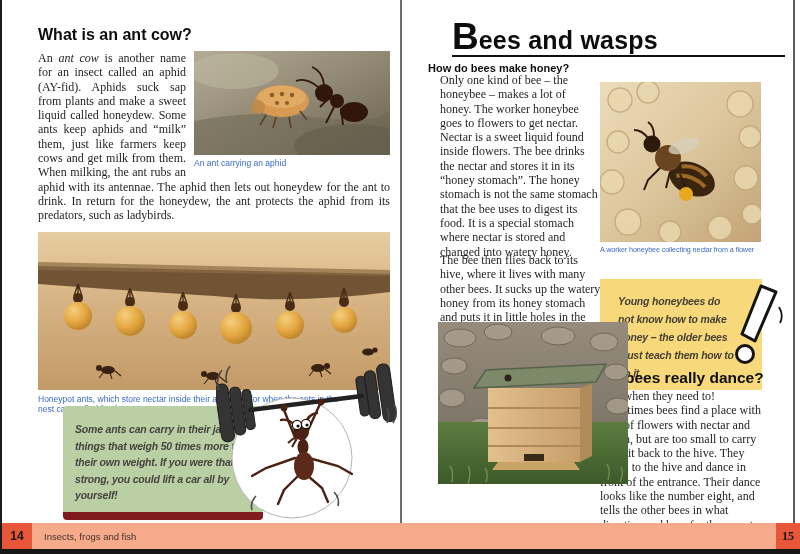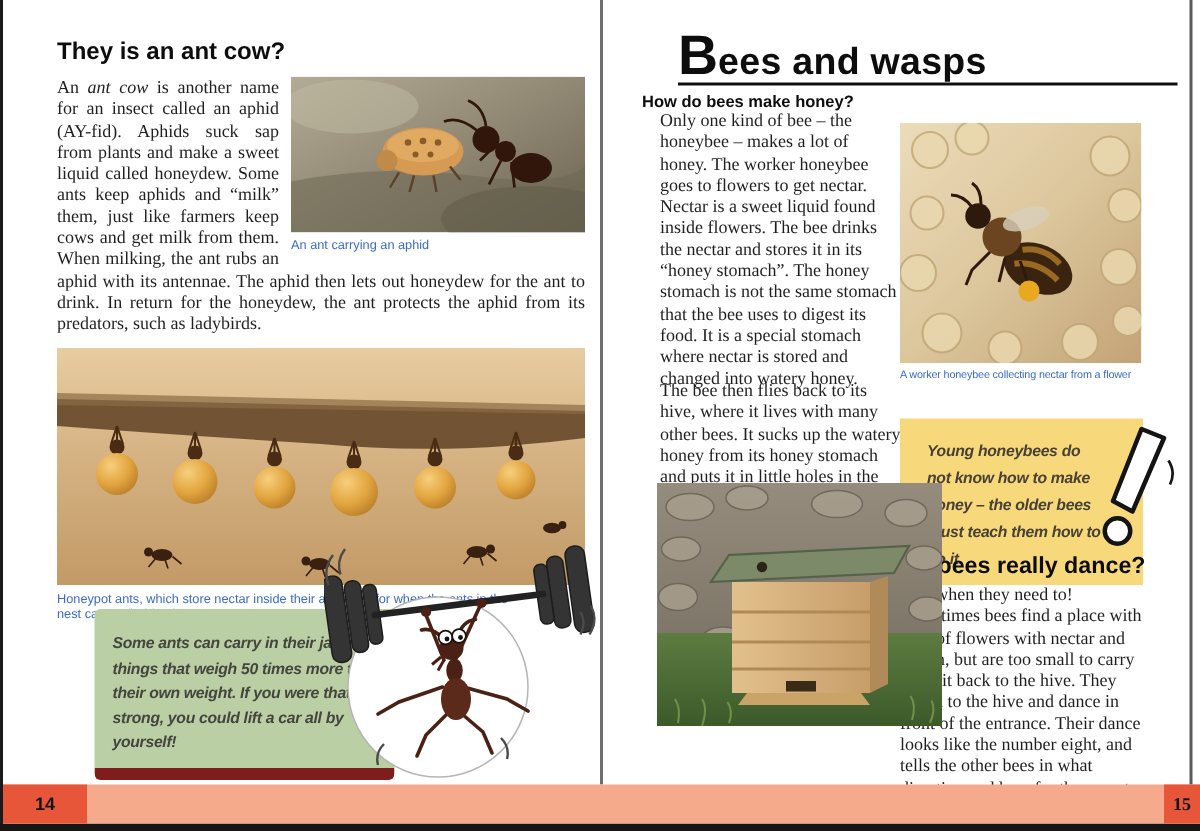--- a/index.html
+++ b/index.html
@@ -8,21 +8,21 @@
     font-family:"Liberation Serif", serif;color:#1e1e1e;
   }
   
   .edge-left{position:absolute;left:0;top:0;width:2px;height:554px;background:#1b1b1b;}
   .edge-right{position:absolute;left:793px;top:0;width:2px;height:523px;background:#5a5a5a;}
   .gutter{position:absolute;left:400px;top:0;width:2px;height:523px;background:#6e6e6e;}
   .bottom-strip{position:absolute;left:0;top:549px;width:800px;height:5px;background:#161616;}
 
   
   .footer{position:absolute;left:2px;top:523px;width:798px;height:26px;background:#f5ab8b;display:flex;align-items:stretch;font-family:"Liberation Sans",sans-serif;}
-  .pagenum{width:56px;background:#e8563a;color:#141414;font-weight:bold;font-size:12px;display:flex;align-items:center;justify-content:center;}
+  .pagenum{width:30px;background:#e8563a;color:#141414;font-weight:bold;font-size:12px;display:flex;align-items:center;justify-content:center;}
   .pagenum.right{width:24px;margin-left:auto;font-family:Liberation Serif, serif;}
   .footer-label{font-size:9.5px;color:#433228;display:flex;align-items:center;margin-left:12px;}
   .footer-label.right{margin-left:auto;margin-right:12px;}
 
   
   h1,h2,h3,p{margin:0;padding:0;}
   .headline{font-family:"Liberation Sans",sans-serif;font-weight:bold;color:#0d0d0d;}
   .body-text{font-size:12px;line-height:14.3px;color:#1f1f1f;}
   .caption{font-family:"Liberation Sans",sans-serif;font-size:8.5px;line-height:10.5px;color:#3a6acb;}
 
@@ -77,21 +77,21 @@
 </style>
 </head>
 <body>
 
 <div class="edge-left"></div>
 <div class="gutter"></div>
 <div class="edge-right"></div>
 <div class="bottom-strip"></div>
 
 <div class="left-content">
-  <h2 class="headline">They is an ant cow?</h2>
+  <h2 class="headline">What is an ant cow?</h2>
   <div class="para-wrap body-text">
     <figure class="fig-aphid" style="margin-top:0;margin-right:0;">
       <div class="photo aphid-photo">
         <svg width="196" height="104" viewBox="0 0 196 104">
           <defs>
             <linearGradient id="aphbg" x1="0" y1="0" x2="1" y2="1">
               <stop offset="0" stop-color="#b3ab95"></stop>
                 <stop offset="0.45" stop-color="#948c77"></stop>
               <stop offset="0.75" stop-color="#7e7663"></stop>
                 <stop offset="1" stop-color="#635c4c"></stop>
@@ -359,14 +359,15 @@
       </g>
       <circle cx="70" cy="56" r="3.5" fill="#2c2418"></circle>
       <rect x="86" y="132" width="20" height="7" fill="#3a2a18"></rect>
       <polygon points="60,140 136,140 142,148 54,148" fill="#c9a367"></polygon>
     </svg>
   </div>
 </figure>
 
 <div class="footer">
   <div class="pagenum">14</div>
+  <div class="footer-label">Insects, frogs and fish</div>
   <div class="pagenum right">15</div>
 </div>
 
 </body></html>

